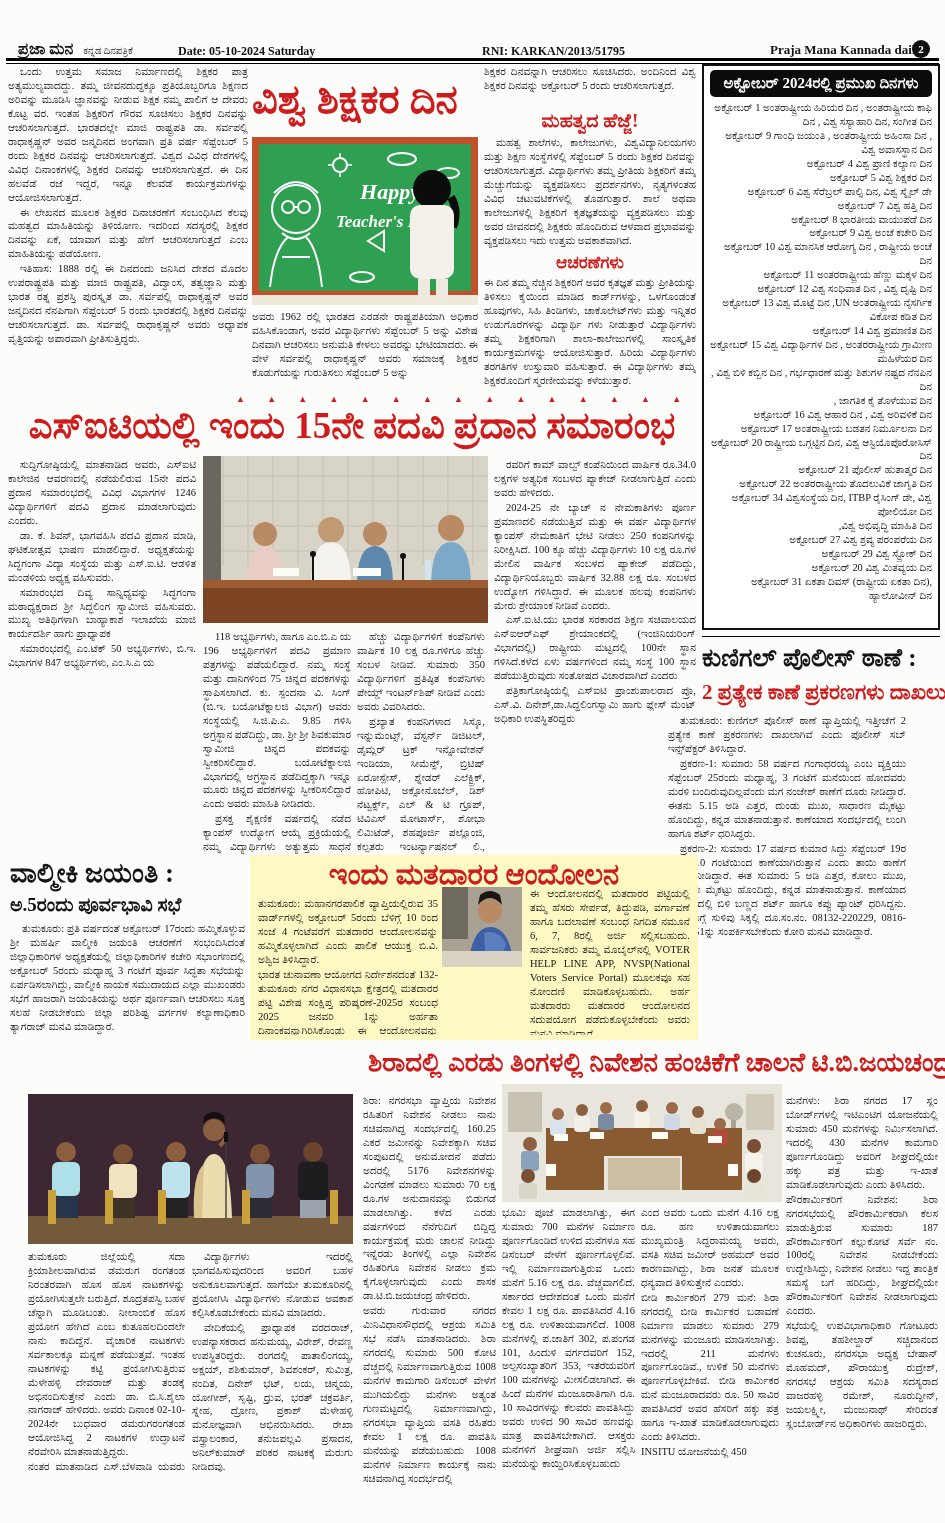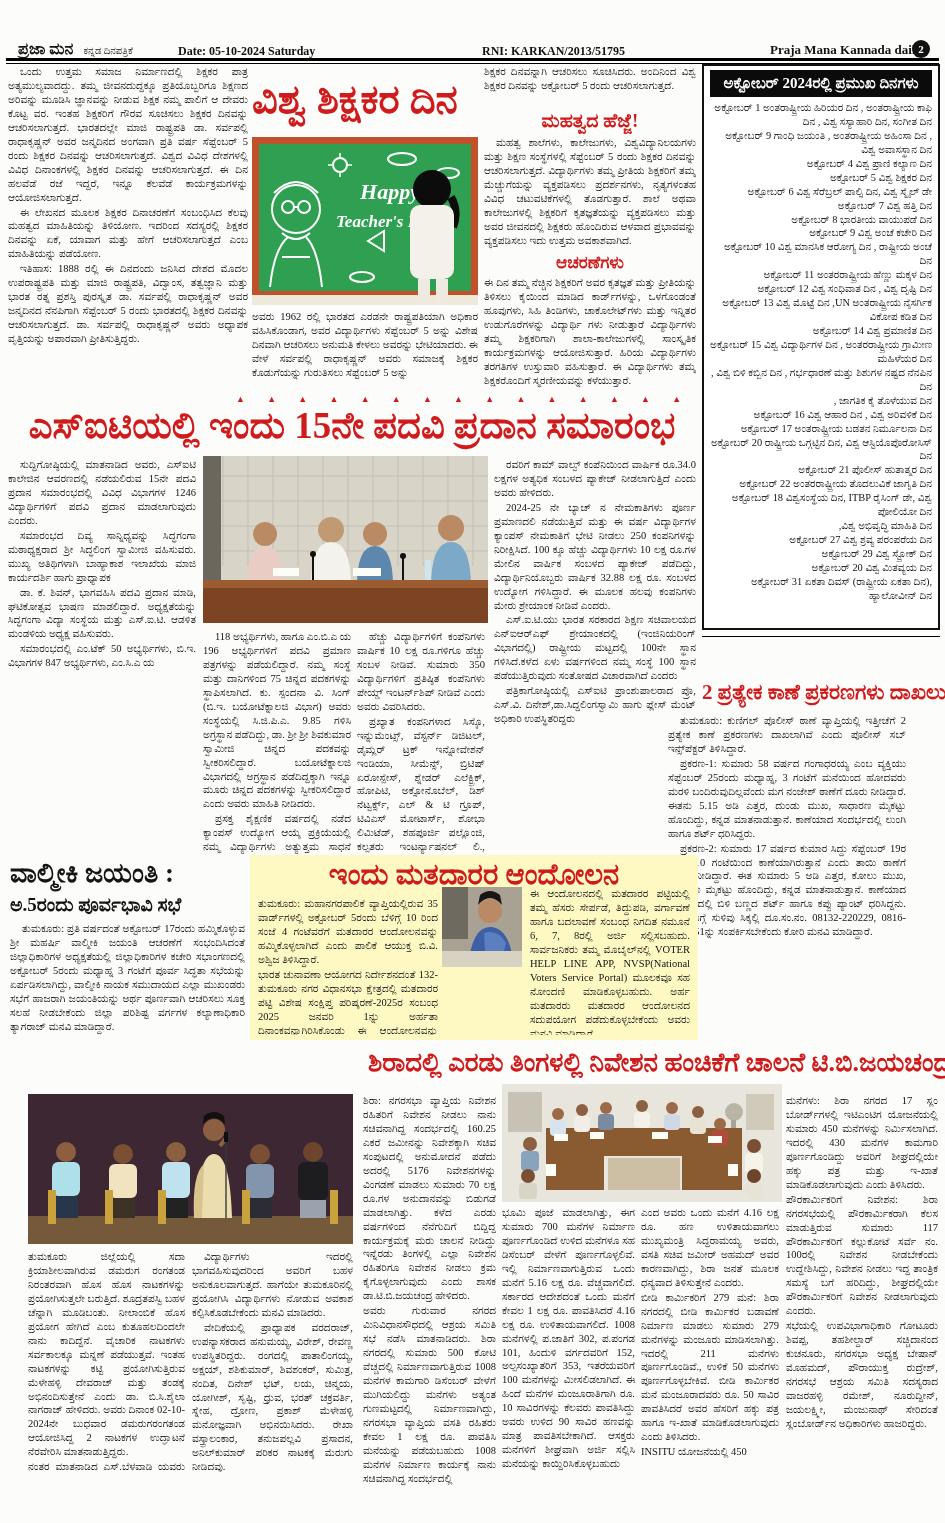--- a/index.html
+++ b/index.html
@@ -6,21 +6,21 @@
   #page{position:relative;width:945px;height:1523px;background:#fcfcfa;margin:0 auto;
         font-family:"Liberation Serif","DejaVu Serif",serif;color:#141414;overflow:hidden;}
   .abs{position:absolute;}
   .col{position:absolute;text-align:justify;font-size:10.5px;line-height:1.33;overflow:hidden;}
   .col p{margin:0 0 1px 0;text-indent:12px;}
   .headline-red{color:#cf1b1b;font-weight:bold;}
   .nowrap{white-space:nowrap;}
   .center{text-align:center;}
   .masthead-rule{border-top:3px solid #000;border-bottom:1px solid #000;height:2px;}
   .oct-box{border:2px solid #111;background:#fff;padding:4px 6px;box-sizing:border-box;}
-  .oct-head{background:#0b0b0b;color:#fff;border-radius:0;text-align:center;
+  .oct-head{background:#0b0b0b;color:#fff;border-radius:5px;text-align:center;
             font-weight:bold;font-size:15px;padding:5px 2px;margin-bottom:4px;}
   .oct-line{font-size:10.4px;line-height:1.34;text-align:right;}
   .page-circle{width:18px;height:18px;border-radius:50%;background:#111;color:#fff;
                font-size:11px;font-weight:bold;display:flex;align-items:center;justify-content:center;}
   .yellow-box{background:#fef9c3;}
   .tri-row{color:#cf1b1b;font-size:9px;letter-spacing:10px;overflow:hidden;white-space:nowrap;}
   svg{display:block;}
 </style>
 </head>
 <body>
@@ -121,34 +121,34 @@
         <div class="oct-line">ಅಕ್ಟೋಬರ್ 13 ವಿಶ್ವ ಮೊಟ್ಟೆ ದಿನ ,UN ಅಂತರಾಷ್ಟ್ರೀಯ ನೈಸರ್ಗಿಕ ವಿಕೋಪ ಕಡಿತ ದಿನ</div>
         <div class="oct-line">ಅಕ್ಟೋಬರ್ 14 ವಿಶ್ವ ಪ್ರಮಾಣಿತ ದಿನ</div>
         <div class="oct-line">ಅಕ್ಟೋಬರ್ 15 ವಿಶ್ವ ವಿದ್ಯಾರ್ಥಿಗಳ ದಿನ , ಅಂತರರಾಷ್ಟ್ರೀಯ ಗ್ರಾಮೀಣ ಮಹಿಳೆಯರ ದಿನ</div>
         <div class="oct-line">, ವಿಶ್ವ ಬಿಳಿ ಕಬ್ಬಿನ ದಿನ , ಗರ್ಭಧಾರಣೆ ಮತ್ತು ಶಿಶುಗಳ ನಷ್ಟದ ನೆನಪಿನ ದಿನ</div>
         <div class="oct-line">, ಜಾಗತಿಕ ಕೈ ತೊಳೆಯುವ ದಿನ</div>
         <div class="oct-line">ಅಕ್ಟೋಬರ್ 16 ವಿಶ್ವ ಆಹಾರ ದಿನ , ವಿಶ್ವ ಅರಿವಳಿಕೆ ದಿನ</div>
         <div class="oct-line">ಅಕ್ಟೋಬರ್ 17 ಅಂತರಾಷ್ಟ್ರೀಯ ಬಡತನ ನಿರ್ಮೂಲನಾ ದಿನ</div>
         <div class="oct-line">ಅಕ್ಟೋಬರ್ 20 ರಾಷ್ಟ್ರೀಯ ಒಗ್ಗಟ್ಟಿನ ದಿನ, ವಿಶ್ವ ಆಸ್ಟಿಯೊಪೊರೋಸಿಸ್ ದಿನ</div>
         <div class="oct-line">ಅಕ್ಟೋಬರ್ 21 ಪೊಲೀಸ್ ಹುತಾತ್ಮರ ದಿನ</div>
         <div class="oct-line">ಅಕ್ಟೋಬರ್ 22 ಅಂತರರಾಷ್ಟ್ರೀಯ ತೊದಲುವಿಕೆ ಜಾಗೃತಿ ದಿನ</div>
-        <div class="oct-line">ಅಕ್ಟೋಬರ್ 18 ವಿಶ್ವಸಂಸ್ಥೆಯ ದಿನ, ITBP ರೈಸಿಂಗ್ ಡೇ, ವಿಶ್ವ ಪೋಲಿಯೋ ದಿನ</div>
+        <div class="oct-line">ಅಕ್ಟೋಬರ್ 34 ವಿಶ್ವಸಂಸ್ಥೆಯ ದಿನ, ITBP ರೈಸಿಂಗ್ ಡೇ, ವಿಶ್ವ ಪೋಲಿಯೋ ದಿನ</div>
         <div class="oct-line">,ವಿಶ್ವ ಅಭಿವೃದ್ಧಿ ಮಾಹಿತಿ ದಿನ</div>
         <div class="oct-line">ಅಕ್ಟೋಬರ್ 27 ವಿಶ್ವ ಶ್ರವ್ಯ ಪರಂಪರೆಯ ದಿನ</div>
         <div class="oct-line">ಅಕ್ಟೋಬರ್ 29 ವಿಶ್ವ ಸ್ಟ್ರೋಕ್ ದಿನ</div>
         <div class="oct-line">ಅಕ್ಟೋಬರ್ 20 ವಿಶ್ವ ಮಿತವ್ಯಯ ದಿನ</div>
         <div class="oct-line">ಅಕ್ಟೋಬರ್ 31 ಏಕತಾ ದಿವಸ್ (ರಾಷ್ಟ್ರೀಯ ಏಕತಾ ದಿನ), ಹ್ಯಾಲೋವೀನ್ ದಿನ</div>
       </div>
   </div>
 
   <div class="abs headline-red center nowrap" style="left:8px;top:404px;width:688px;font-size:37px;">ಎಸ್ಐಟಿಯಲ್ಲಿ ಇಂದು 15ನೇ ಪದವಿ ಪ್ರದಾನ ಸಮಾರಂಭ</div>
   <div class="col" style="left:8px;top:458px;width:188px;height:396px;">
       <p>ಸುದ್ದಿಗೋಷ್ಠಿಯಲ್ಲಿ ಮಾತನಾಡಿದ ಅವರು, ಎಸ್ಐಟಿ ಕಾಲೇಜಿನ ಆವರಣದಲ್ಲಿ ನಡೆಯಲಿರುವ 15ನೇ ಪದವಿ ಪ್ರದಾನ ಸಮಾರಂಭದಲ್ಲಿ ವಿವಿಧ ವಿಭಾಗಗಳ 1246 ವಿದ್ಯಾರ್ಥಿಗಳಿಗೆ ಪದವಿ ಪ್ರದಾನ ಮಾಡಲಾಗುವುದು ಎಂದರು.</p>
+      <p>ಡಾ. ಕೆ. ಶಿವನ್, ಭಾಗವಹಿಸಿ ಪದವಿ ಪ್ರದಾನ ಮಾಡಿ, ಘಟಿಕೋತ್ಸವ ಭಾಷಣ ಮಾಡಲಿದ್ದಾರೆ. ಅಧ್ಯಕ್ಷತೆಯನ್ನು ಸಿದ್ಧಗಂಗಾ ವಿದ್ಯಾ ಸಂಸ್ಥೆಯ ಮತ್ತು ಎಸ್.ಐ.ಟಿ. ಆಡಳಿತ ಮಂಡಳಿಯ ಅಧ್ಯಕ್ಷ ವಹಿಸುವರು.</p>
       <p>ಸಮಾರಂಭದ ದಿವ್ಯ ಸಾನ್ನಿಧ್ಯವನ್ನು ಸಿದ್ಧಗಂಗಾ ಮಠಾಧ್ಯಕ್ಷರಾದ ಶ್ರೀ ಸಿದ್ಧಲಿಂಗ ಸ್ವಾಮೀಜಿ ವಹಿಸುವರು. ಮುಖ್ಯ ಅತಿಥಿಗಳಾಗಿ ಬಾಹ್ಯಾಕಾಶ ಇಲಾಖೆಯ ಮಾಜಿ ಕಾರ್ಯದರ್ಶಿ ಹಾಗು ಪ್ರಾಧ್ಯಾಪಕ</p>
-      <p>ಡಾ. ಕೆ. ಶಿವನ್, ಭಾಗವಹಿಸಿ ಪದವಿ ಪ್ರದಾನ ಮಾಡಿ, ಘಟಿಕೋತ್ಸವ ಭಾಷಣ ಮಾಡಲಿದ್ದಾರೆ. ಅಧ್ಯಕ್ಷತೆಯನ್ನು ಸಿದ್ಧಗಂಗಾ ವಿದ್ಯಾ ಸಂಸ್ಥೆಯ ಮತ್ತು ಎಸ್.ಐ.ಟಿ. ಆಡಳಿತ ಮಂಡಳಿಯ ಅಧ್ಯಕ್ಷ ವಹಿಸುವರು.</p>
       <p>ಸಮಾರಂಭದಲ್ಲಿ ಎಂ.ಟೆಕ್ 50 ಅಭ್ಯರ್ಥಿಗಳು, ಬಿ.ಇ. ವಿಭಾಗಗಳ 847 ಅಭ್ಯರ್ಥಿಗಳು, ಎಂ.ಸಿ.ಎ ಯ</p>
     </div>
 
   <div class="abs" style="left:203px;top:456px;">
     <svg width="285" height="167" viewBox="0 0 285 167">
       <rect width="285" height="167" fill="#d9d4c8"></rect>
       <g stroke="#c4bfb2" stroke-width="1">
         <line x1="20" y1="0" x2="20" y2="110"></line>
           <line x1="45" y1="0" x2="45" y2="110"></line>
           <line x1="70" y1="0" x2="70" y2="110"></line>
@@ -201,20 +201,21 @@
   <div class="col" style="left:203px;top:630px;width:148px;height:224px;">
       <p>118 ಅಭ್ಯರ್ಥಿಗಳು, ಹಾಗೂ ಎಂ.ಬಿ.ಎ ಯ 196 ಅಭ್ಯರ್ಥಿಗಳಿಗೆ ಪದವಿ ಪ್ರಮಾಣ ಪತ್ರಗಳನ್ನು ಪಡೆಯಲಿದ್ದಾರೆ. ನಮ್ಮ ಸಂಸ್ಥೆ ಮತ್ತು ದಾನಿಗಳಿಂದ 75 ಚಿನ್ನದ ಪದಕಗಳನ್ನು ಸ್ಥಾಪಿಸಲಾಗಿದೆ. ಕು. ಸ್ಪಂದನಾ ವಿ. ಸಿಂಗ್ (ಬಿ.ಇ. ಬಯೋಟೆಕ್ನಾಲಜಿ ವಿಭಾಗ) ಅವರು ಸಂಸ್ಥೆಯಲ್ಲಿ ಸಿ.ಜಿ.ಪಿ.ಎ. 9.85 ಗಳಿಸಿ ಅಗ್ರಸ್ಥಾನ ಪಡೆದಿದ್ದು, ಡಾ. ಶ್ರೀ ಶ್ರೀ ಶಿವಕುಮಾರ ಸ್ವಾಮೀಜಿ ಚಿನ್ನದ ಪದಕವನ್ನು ಸ್ವೀಕರಿಸಲಿದ್ದಾರೆ. ಬಯೋಟೆಕ್ನಾಲಜಿ ವಿಭಾಗದಲ್ಲಿ ಅಗ್ರಸ್ಥಾನ ಪಡೆದಿದ್ದಕ್ಕಾಗಿ ಇನ್ನೂ ಮೂರು ಚಿನ್ನದ ಪದಕಗಳನ್ನು ಸ್ವೀಕರಿಸಲಿದ್ದಾರೆ ಎಂದು ಅವರು ಮಾಹಿತಿ ನೀಡಿದರು.</p>
       <p>ಪ್ರಸಕ್ತ ಶೈಕ್ಷಣಿಕ ವರ್ಷದಲ್ಲಿ ನಡೆದ ಕ್ಯಾಂಪಸ್ ಉದ್ಯೋಗ ಆಯ್ಕೆ ಪ್ರಕ್ರಿಯೆಯಲ್ಲಿ ನಮ್ಮ ವಿದ್ಯಾರ್ಥಿಗಳು ಅತ್ಯುತ್ತಮ ಸಾಧನೆ ಮಾಡಿದ್ದಾರೆ. ಜಾಗತಿಕ, ಆರ್ಥಿಕ ಮಂದಗತಿಯ ಮಧ್ಯೆ, ಕ್ಯಾಂಪಸ್ ನೇಮಕಾತಿ ಡ್ರೈವ್‌ಗಳಿಗಾಗಿ 230 ಕಂಪೆನಿಗಳನ್ನು ಕರಲು ಇನ್‌ಸ್ಟಿಟ್ಯೂಟ್‌ಗೆ ಸಾಧ್ಯವಾಗಿದೆ ಮತ್ತು 2023-24 ಬ್ಯಾಚ್‌ನ 950ಕ್ಕೂ ಹೆಚ್ಚು ವಿದ್ಯಾರ್ಥಿಗಳು ಆಯ್ಕೆಯಾಗಿದ್ದಾರೆ. 103ಕ್ಕೂ</p>
     </div>
   <div class="col" style="left:357px;top:630px;width:128px;height:224px;">
       <p>ಹೆಚ್ಚು ವಿದ್ಯಾರ್ಥಿಗಳಿಗೆ ಕಂಪೆನಿಗಳು ವಾರ್ಷಿಕ 10 ಲಕ್ಷ ರೂ.ಗಳಿಗೂ ಹೆಚ್ಚು ಸಂಬಳ ನೀಡಿವೆ. ಸುಮಾರು 350 ವಿದ್ಯಾರ್ಥಿಗಳಿಗೆ ಪ್ರತಿಷ್ಠಿತ ಕಂಪೆನಿಗಳು ಪೇಯ್ಡ್ ಇಂಟರ್ನ್‌ಶಿಪ್ ನೀಡಿವೆ ಎಂದು ಅವರು ವಿವರಿಸಿದರು.</p>
       <p>ಪ್ರಖ್ಯಾತ ಕಂಪನಿಗಳಾದ ಸಿಸ್ಕೊ, ಇನ್ನುಮೆಂಟ್ಸ್, ವೆಸ್ಟರ್ನ್ ಡಿಜಿಟಲ್, ಡೈಮ್ಲರ್ ಟ್ರಕ್ ಇನ್ನೋವೇಶನ್ ಇಂಡಿಯಾ, ಸೀಮೆನ್ಸ್, ಬ್ರಿಟಿಷ್ ಏರೋಸ್ಪೇಸ್, ಶ್ನೇಡರ್ ಎಲೆಕ್ಟ್ರಿಕ್, ಹೋಪಿಟಿ, ಅಕ್ಸೋನೊಬೆಲ್, ಡಿಶ್ ನೆಟ್ವರ್ಕ್ಸ್, ಎಲ್ &amp; ಟಿ ಗ್ರೂಪ್, ಟಿವಿಎಸ್ ಮೋಟಾರ್ಸ್, ಶೋಭಾ ಲಿಮಿಟೆಡ್, ಶಹಪೂರ್ಜಿ ಪಲ್ಲೊಂಜಿ, ಕಲ್ಪತರು ಇಂಟರ್ನ್ಯಾಷನಲ್ ಲಿ., ಟಿಸಿಎಸ್, ಆಕ್ಸೆಂಚರ್, ಎಲ್ ಅಂಡ್ ಟಿ ಕನ್ಸ್ಟ್ರಕ್ಷನ್, ಬಾಷ್ ಕ್ವೆಸ್ಟ್ ಗ್ಲೋಬಲ್ ಸೇರಿದಂತೆ ಅನೇಕ ಕಂಪೆನಿಗಳು ಸಂಸ್ಥೆಗೆ ಭೇಟಿ ನೀಡಿ ವಿದ್ಯಾರ್ಥಿಗಳನ್ನು ಆಯ್ಕೆ ಮಾಡಿವೆ ಎಂದರು. ಆರ್ಟಿಫಿಶಿಯಲ್ ಇಂಟೆಲಿಜೆನ್ಸ್ ಮತ್ತು ಡಾಟಾ ಸೈನ್ಸ್‌ನ ಕು. ಗಾನಾ ಎಚ್.ಎಲ್. ಗೆ ಮತ್ತು ಮಾಹಿತಿ ವಿಜ್ಞಾನ ಮತ್ತು ಇಂಜಿನಿಯರಿಂಗ್‌ನ ರಜತ್ ಆರ್.</p>
     </div>
 
   <div class="abs" style="left:702px;top:636px;width:238px;border-top:1.5px solid #000;"></div>
+  <div class="abs nowrap" style="left:702px;top:644px;font-size:25px;font-weight:bold;">ಕುಣಿಗಲ್ ಪೊಲೀಸ್ ಠಾಣೆ :</div>
   <div class="abs headline-red nowrap" style="left:702px;top:680px;font-size:21px;">2 ಪ್ರತ್ಯೇಕ ಕಾಣೆ ಪ್ರಕರಣಗಳು ದಾಖಲು</div>
   <div class="col" style="left:668px;top:714px;width:238px;height:324px;">
       <p>ತುಮಕೂರು: ಕುಣಿಗಲ್ ಪೊಲೀಸ್ ಠಾಣೆ ವ್ಯಾಪ್ತಿಯಲ್ಲಿ ಇತ್ತೀಚೆಗೆ 2 ಪ್ರತ್ಯೇಕ ಕಾಣೆ ಪ್ರಕರಣಗಳು ದಾಖಲಾಗಿವೆ ಎಂದು ಪೊಲೀಸ್ ಸಬ್ ಇನ್ಸ್‌ಪೆಕ್ಟರ್ ತಿಳಿಸಿದ್ದಾರೆ.</p>
       <p>ಪ್ರಕರಣ-1: ಸುಮಾರು 58 ವರ್ಷದ ಗಂಗಾಧರಯ್ಯ ಎಂಬ ವ್ಯಕ್ತಿಯು ಸೆಪ್ಟೆಂಬರ್ 25ರಂದು ಮಧ್ಯಾಹ್ನ, 3 ಗಂಟೆಗೆ ಮನೆಯಿಂದ ಹೋದವರು ಮರಳಿ ಬಂದಿರುವುದಿಲ್ಲವೆಂದು ಮಗ ನಂಜೇಶ್ ಠಾಣೆಗೆ ದೂರು ನೀಡಿದ್ದಾರೆ. ಈತನು 5.15 ಅಡಿ ಎತ್ತರ, ದುಂಡು ಮುಖ, ಸಾಧಾರಣ ಮೈಕಟ್ಟು ಹೊಂದಿದ್ದು, ಕನ್ನಡ ಮಾತನಾಡುತ್ತಾನೆ. ಕಾಣೆಯಾದ ಸಂದರ್ಭದಲ್ಲಿ ಲುಂಗಿ ಹಾಗೂ ಶರ್ಟ್ ಧರಿಸಿದ್ದರು.</p>
       <p>ಪ್ರಕರಣ-2: ಸುಮಾರು 17 ವರ್ಷದ ಕುಮಾರ ಸಿದ್ದು ಸೆಪ್ಟೆಂಬರ್ 19ರ ಬೆಳಿಗ್ಗೆ 10 ಗಂಟೆಯಿಂದ ಕಾಣೆಯಾಗಿರುತ್ತಾನೆ ಎಂದು ತಾಯಿ ಠಾಣೆಗೆ ದೂರು ನೀಡಿದ್ದಾರೆ. ಈತ ಸುಮಾರು 5 ಅಡಿ ಎತ್ತರ, ಕೋಲು ಮುಖ, ಸಾಧಾರಣ ಮೈಕಟ್ಟು ಹೊಂದಿದ್ದು, ಕನ್ನಡ ಮಾತನಾಡುತ್ತಾನೆ. ಕಾಣೆಯಾದ ಸಂದರ್ಭದಲ್ಲಿ ಬಿಳಿ ಬಣ್ಣದ ಶರ್ಟ್ ಹಾಗೂ ಕಪ್ಪು ಪ್ಯಾಂಟ್ ಧರಿಸಿದ್ದನು. ಇವರ ಬಗ್ಗೆ ಸುಳಿವು ಸಿಕ್ಕಲ್ಲಿ ದೂ.ಸಂ.ನಂ. 08132-220229, 0816-2272451ನ್ನು ಸಂಪರ್ಕಿಸಬೇಕೆಂದು ಕೋರಿ ಮನವಿ ಮಾಡಿದ್ದಾರೆ.</p>
     </div>
 
   <div class="abs nowrap" style="left:10px;top:858px;font-size:27px;font-weight:bold;">ವಾಲ್ಮೀಕಿ ಜಯಂತಿ :</div>
   <div class="abs nowrap" style="left:10px;top:894px;font-size:19px;font-weight:bold;">ಅ.5ರಂದು ಪೂರ್ವಭಾವಿ ಸಭೆ</div>
   <div class="col" style="left:10px;top:922px;width:235px;height:118px;">
@@ -379,17 +380,17 @@
   <div class="col" style="left:502px;top:1206px;width:133px;height:308px;">
       <p style="text-indent:0;">ಭೂಮಿ ಪೂಜೆ ಮಾಡಲಾಗಿತ್ತು, ಈಗ ಸುಮಾರು 700 ಮನೆಗಳ ನಿರ್ಮಾಣ ಪೂರ್ಣಗೊಂಡಿದೆ ಉಳಿದ ಮನೆಗಳೂ ಸಹ ಡಿಸೆಂಬರ್ ವೇಳೆಗೆ ಪೂರ್ಣಗೊಳ್ಳಲಿವೆ. ಇಲ್ಲಿ ನಿರ್ಮಾಣವಾಗುತ್ತಿರುವ ಒಂದು ಮನೆಗೆ 5.16 ಲಕ್ಷ ರೂ. ವೆಚ್ಚವಾಗಲಿದೆ. ಸರ್ಕಾರದ ಆದೇಶದಂತೆ ಒಂದು ಮನೆಗೆ ಕೇವಲ 1 ಲಕ್ಷ ರೂ. ಪಾವತಿಸಿದರೆ 4.16 ಲಕ್ಷ ರೂ. ಉಳಿತಾಯವಾಗಲಿದೆ. 1008 ಮನೆಗಳಲ್ಲಿ ಪ.ಜಾತಿಗೆ 302, ಪ.ಪಂಗಡ 101, ಹಿಂದುಳಿ ವರ್ಗದವರಿಗೆ 152, ಅಲ್ಪಸಂಖ್ಯಾತರಿಗೆ 353, ಇತರೆಯವರಿಗೆ 100 ಮನೆಗಳನ್ನು ಮೀಸಲಿಡಲಾಗಿದೆ. ಈ ಹಿಂದೆ ಮನೆಗಳ ಮಂಜೂರಾತಿಗಾಗಿ ರೂ. 10 ಸಾವಿರಗಳನ್ನು ಕೆಲವರು ಪಾವತಿಸಿದ್ದು ಅವರು ಉಳಿದ 90 ಸಾವಿರ ಹಣವನ್ನು ಮಾತ್ರ ಪಾವತಿಸಬೇಕಾಗಿದೆ. ಆಸಕ್ತರು ಮನೆಗಳಿಗೆ ಶೀಘ್ರವಾಗಿ ಅರ್ಜಿ ಸಲ್ಲಿಸಿ ಮನೆಯನ್ನು ಕಾಯ್ದಿರಿಸಿಕೊಳ್ಳಬಹುದು</p>
     </div>
   <div class="col" style="left:641px;top:1206px;width:138px;height:308px;">
       <p style="text-indent:0;">ಎಂದ ಅವರು ಒಂದು ಮನೆಗೆ 4.16 ಲಕ್ಷ ರೂ. ಹಣ ಉಳಿತಾಯವಾಗಲು ಮುಖ್ಯಮಂತ್ರಿ ಸಿದ್ದರಾಮಯ್ಯ ಅವರು, ವಸತಿ ಸಚಿವ ಜಮೀರ್ ಅಹಮದ್ ಅವರ ಕಾರಣವಾಗಿದ್ದು, ಶಿರಾ ಜನತೆ ಮೂಲಕ ಧನ್ಯವಾದ ತಿಳಿಸುತ್ತೇನೆ ಎಂದರು.</p>
       <p style="text-indent:0;">ಬೀಡಿ ಕಾರ್ಮಿಕರಿಗೆ 279 ಮನೆ: ಶಿರಾ ನಗರದಲ್ಲಿ ಬೀಡಿ ಕಾರ್ಮಿಕರ ಬಡಾವಣೆ ನಿರ್ಮಾಣ ಮಾಡಲು ಸುಮಾರು 279 ಮನೆಗಳನ್ನು ಮಂಜೂರು ಮಾಡಿಸಲಾಗಿತ್ತು. ಇದರಲ್ಲಿ 211 ಮನೆಗಳು ಪೂರ್ಣಗೊಂಡಿವೆ., ಉಳಿಕೆ 50 ಮನೆಗಳು ಪೂರ್ಣಗೊಳ್ಳಬೇಕಿವೆ. ಬೀಡಿ ಕಾರ್ಮಿಕರ ಮನೆ ಮಂಜೂರಾದವರು ರೂ. 50 ಸಾವಿರ ಪಾವತಿಸಿದರೆ ಅವರ ಹೆಸರಿಗೆ ಹಕ್ಕು ಪತ್ರ ಹಾಗೂ ಇ-ಖಾತೆ ಮಾಡಿಕೊಡಲಾಗುವುದು ಎಂದು ತಿಳಿಸಿದರು.</p>
       <p style="text-indent:0;">INSITU ಯೋಜನೆಯಲ್ಲಿ 450</p>
     </div>
   <div class="col" style="left:786px;top:1094px;width:152px;height:420px;">
       <p style="text-indent:0;">ಮನೆಗಳು: ಶಿರಾ ನಗರದ 17 ಸ್ಲಂ ಬೋರ್ಡ್‌ಗಳಲ್ಲಿ ಇಟಿಎಂಟಿಗ ಯೋಜನೆಯಲ್ಲಿ ಸುಮಾರು 450 ಮನೆಗಳನ್ನು ನಿರ್ಮಿಸಲಾಗಿದೆ. ಇದರಲ್ಲಿ 430 ಮನೆಗಳ ಕಾಮಗಾರಿ ಪೂರ್ಣಗೊಂಡಿದ್ದು ಅವರಿಗೆ ಶೀಘ್ರದಲ್ಲಿಯೇ ಹಕ್ಕು ಪತ್ರ ಮತ್ತು ಇ-ಖಾತೆ ಮಾಡಿಕೊಡಲಾಗುವುದು ಎಂದು ತಿಳಿಸಿದರು.</p>
-      <p style="text-indent:0;">ಪೌರಕಾರ್ಮಿಕರಿಗೆ ನಿವೇಶನ: ಶಿರಾ ನಗರಸಭೆಯಲ್ಲಿ ಪೌರಕಾರ್ಮಿಕರಾಗಿ ಕೆಲಸ ಮಾಡುತ್ತಿರುವ ಸುಮಾರು 117 ಪೌರಕಾರ್ಮಿಕರಿಗೆ ಕಲ್ಲುಕೋಟೆ ಸರ್ವೆ ನಂ. 100ರಲ್ಲಿ ನಿವೇಶನ ನೀಡಬೇಕೆಂದು ಉದ್ದೇಶಿಸಿದ್ದು, ನಿವೇಶನ ನೀಡಲು ಇದ್ದ ತಾಂತ್ರಿಕ ಸಮಸ್ಯೆ ಬಗೆ ಹರಿದಿದ್ದು, ಶೀಘ್ರದಲ್ಲಿಯೇ ಪೌರಕಾರ್ಮಿಕರಿಗೆ ನಿವೇಶನ ನೀಡಲಾಗುವುದು ಎಂದರು.</p>
+      <p style="text-indent:0;">ಪೌರಕಾರ್ಮಿಕರಿಗೆ ನಿವೇಶನ: ಶಿರಾ ನಗರಸಭೆಯಲ್ಲಿ ಪೌರಕಾರ್ಮಿಕರಾಗಿ ಕೆಲಸ ಮಾಡುತ್ತಿರುವ ಸುಮಾರು 187 ಪೌರಕಾರ್ಮಿಕರಿಗೆ ಕಲ್ಲುಕೋಟೆ ಸರ್ವೆ ನಂ. 100ರಲ್ಲಿ ನಿವೇಶನ ನೀಡಬೇಕೆಂದು ಉದ್ದೇಶಿಸಿದ್ದು, ನಿವೇಶನ ನೀಡಲು ಇದ್ದ ತಾಂತ್ರಿಕ ಸಮಸ್ಯೆ ಬಗೆ ಹರಿದಿದ್ದು, ಶೀಘ್ರದಲ್ಲಿಯೇ ಪೌರಕಾರ್ಮಿಕರಿಗೆ ನಿವೇಶನ ನೀಡಲಾಗುವುದು ಎಂದರು.</p>
       <p style="text-indent:0;">ಸಭೆಯಲ್ಲಿ ಉಪವಿಭಾಗಾಧಿಕಾರಿ ಗೋಟೂರು ಶಿವಪ್ಪ, ತಹಶೀಲ್ದಾರ್ ಸಚ್ಚಿದಾನಂದ ಕುಚನೂರು, ನಗರಸಭಾ ಅಧ್ಯಕ್ಷ ಬೇಷಾನ್ ಮೊಹಮದ್, ಪೌರಾಯುಕ್ತ ರುದ್ರೇಶ್, ನಗರಸಭೆ ಆಶ್ರಯ ಸಮಿತಿ ಸದಸ್ಯರಾದ ವಾಜರಹಳ್ಳಿ ರಮೇಶ್, ನೂರುದ್ದೀನ್, ಜಯಲಕ್ಷ್ಮೀ, ಮಂಜುನಾಥ್ ಸೇರಿದಂತೆ ಸ್ಲಂಬೋರ್ಡ್‌ನ ಅಧಿಕಾರಿಗಳು ಹಾಜರಿದ್ದರು.</p>
     </div>
 
 </div>
 
 </body></html>

